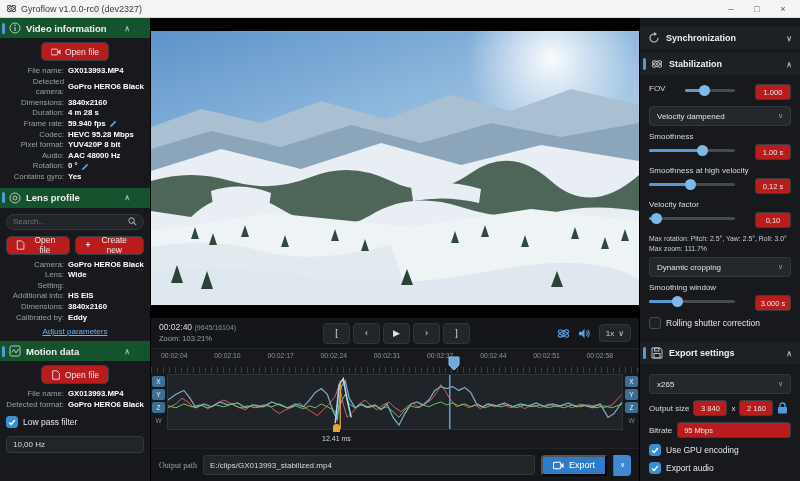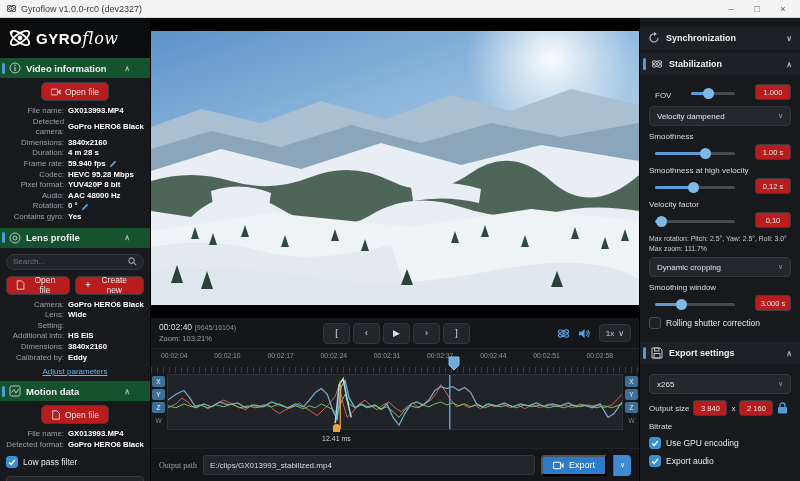--- a/index.html
+++ b/index.html
@@ -107,21 +107,21 @@
   .right { width:161px; flex:none; background:#17191d; border-left:1px solid #000;
     display:flex; flex-direction:column; overflow:hidden; padding-top:7px;}
   .rhead { height:22px; display:flex; align-items:center; font-size:9px; font-weight:bold;
     color:#f0f0f0; padding-right:8px; flex:none; background:#1d2024; margin:2px 0;}
   .rhead .accent { width:3px; height:12px; background:#4f9cdb; border-radius:2px; margin:0 5px 0 3px;}
   .rhead .noacc { width:8px; }
   .rhead .hicon { width:12px; height:12px; margin-right:6px; opacity:.9;}
   .rhead .chev { margin-left:auto; color:#aab; font-size:8px;}
   .rbody { padding:4px 9px 6px 9px; }
 
-  .slider-row { display:flex; align-items:flex-end; gap:20px; margin:3px 0 6px 6px;}
+  .slider-row { display:flex; align-items:flex-start; gap:20px; margin:3px 0 6px 0;}
   .slider-row .slab { font-size:8px; color:#d8dce0; flex:none;}
   .slider { position:relative; flex:1; height:13px; }
   .slider .track { position:absolute; left:0; right:0; top:5px; height:3px; background:#46494e; border-radius:2px;}
   .slider .fill { position:absolute; left:0; top:5px; height:3px; background:#5b9bd5; border-radius:2px; width:var(--p);}
   .slider .thumb { position:absolute; top:1px; left:var(--p); width:11px; height:11px; margin-left:-5px;
     border-radius:50%; background:#7fb9e8; }
   .valbox { width:36px; height:16px; background:#b91c1c; border:1px solid #3a3e44; border-radius:3px;
     color:#e4e7ea; font-size:7.5px; text-align:center; font-family:inherit; flex:none;}
   .flabel { font-size:8px; color:#d8dce0; margin:2px 0 0 0;}
   .dropdown { height:20px; background:#24272b; border:1px solid #34383e; border-radius:4px;
@@ -148,29 +148,20 @@
     <span>Gyroflow v1.0.0-rc0 (dev2327)</span>
     <span class="tb-spacer"></span>
     <span class="tb-btn">–</span>
     <span class="tb-btn">□</span>
     <span class="tb-btn">×</span>
   </div>
 
   <div class="app">
 
     <div class="left">
-      <div class="logo">
-        <svg viewBox="0 0 24 24">
-          <ellipse cx="12" cy="12" rx="10" ry="4" fill="none" stroke="#fff" stroke-width="1.6" transform="rotate(-35 12 12)"></ellipse>
-          <ellipse cx="12" cy="12" rx="10" ry="4" fill="none" stroke="#fff" stroke-width="1.6" transform="rotate(35 12 12)"></ellipse>
-          <circle cx="12" cy="12" r="2.2" fill="#fff"></circle>
-          <circle cx="4" cy="7" r="1.4" fill="#fff"></circle>
-        </svg>
-        <span class="logo-text"><span>GYRO</span><span class="logo-flow">flow</span></span>
-      </div>
 
       <div class="phead">
         <span class="accent"></span>
         <svg class="hicon" viewBox="0 0 12 12">
           <circle cx="6" cy="6" r="5" fill="none" stroke="#cfd3d7" stroke-width="1"></circle>
           <rect x="5.4" y="5" width="1.2" height="4" fill="#cfd3d7"></rect>
             <circle cx="6" cy="3.2" r=".8" fill="#cfd3d7"></circle>
         </svg>
         <span>Video information</span>
         <span class="chev">∧</span>
@@ -581,20 +572,21 @@
           <input class="valbox" value="2 160" style="">
           <span class="lock">
             <svg viewBox="0 0 11 12">
                 <rect x="1" y="5" width="9" height="6.5" rx="1" fill="#4f9cdb"></rect>
                 <path d="M3 5 V3.5 Q3 1 5.5 1 Q8 1 8 3.5 V5" fill="none" stroke="#4f9cdb" stroke-width="1.4"></path>
               </svg>
           </span>
         </div>
         <div class="bit-row">
           <span>Bitrate</span>
+          <input class="valbox" value="95 Mbps" style="">
         </div>
         <div class="cb-row">
           <span class="cb checked">
             <svg viewBox="0 0 10 10">
                 <polyline points="1.5,5.5 4,8 8.5,2.5" fill="none" stroke="#fff" stroke-width="1.8"></polyline>
               </svg>
           </span>
           <span>Use GPU encoding</span>
         </div>
         <div class="cb-row">

